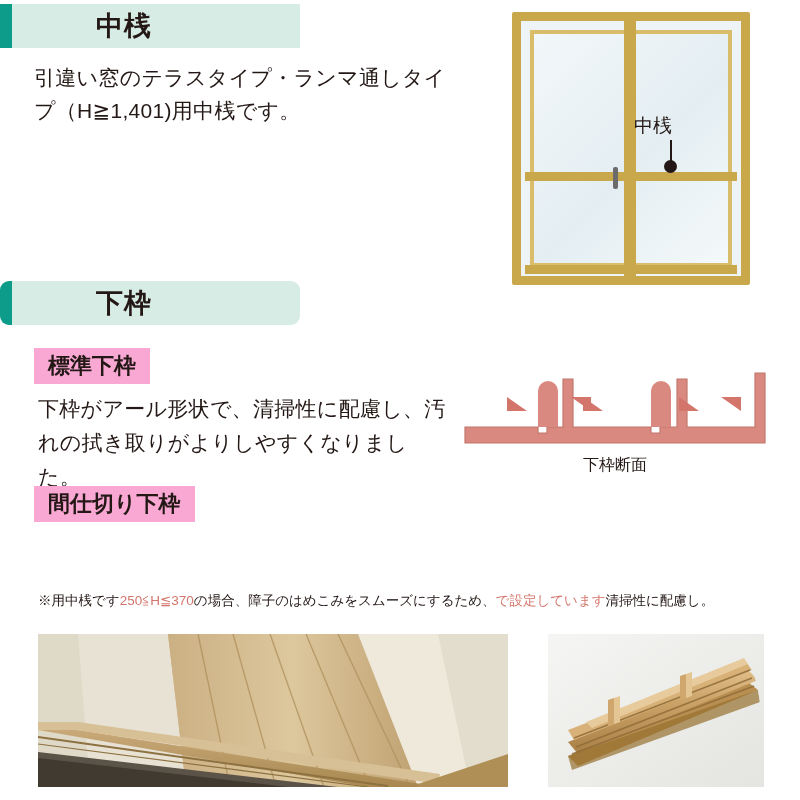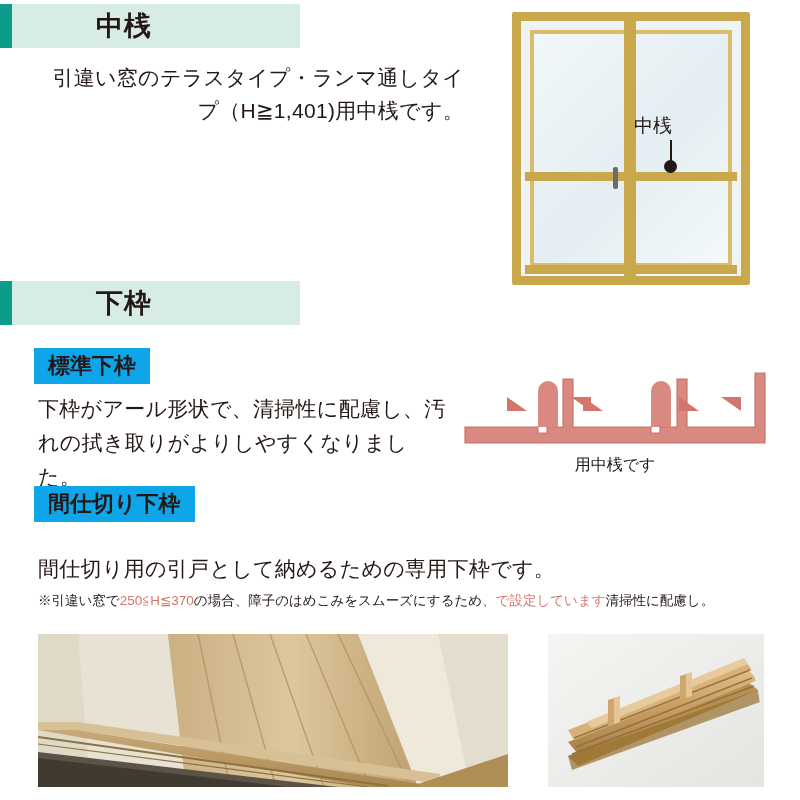--- a/index.html
+++ b/index.html
@@ -40,41 +40,41 @@
 
   #bar-nakazan {
     left: 0;
     top: 4px;
     width: 300px;
   }
   #bar-shitawaku {
     left: 0;
     top: 281px;
     width: 300px;
+    border-radius: 9px;
   }
 
   
   .para {
     position: absolute;
     font-size: 21px;
     line-height: 1.55;
     color: #231815;
     letter-spacing: 0.3px;
   }
   #para-nakazan {
     left: 34px;
     top: 62px;
     width: 430px;
-    text-align: right;
   }
 
   
   .sub-label {
     position: absolute;
-    background: #0ea5e9;
+    background: #f9a8d4;
     font-size: 22px;
     font-weight: bold;
     color: #231815;
     padding: 5px 14px 6px 14px;
     line-height: 1.15;
   }
   #label-hyojun {
     left: 34px;
     top: 348px;
   }
@@ -274,27 +274,26 @@
 
       <g fill="#d4756b">
         <path d="M52,32 L72,46 L52,46 Z"></path>
         <path d="M136,46 L116,32 L136,32 Z" transform="translate(0,0)"></path>
         <path d="M238,32 L258,46 L238,46 Z" transform="translate(-110,0) scale(1,1)"></path>
         <path d="M224,32 L244,46 L224,46 Z"></path>
         <path d="M300,46 L280,32 L300,32 Z" transform="translate(-14,0)"></path>
       </g>
     </svg>
   </div>
-  <div id="sill-caption">用中桟です</div>
+  <div id="sill-caption">下枠断面</div>
 
   <div class="sub-label" id="label-majikiri">間仕切り下枠</div>
-  <div class="para" id="para-majikiri">間仕切り用の引戸として納めるための専用下枠です。</div>
 
   <div class="note">
-    <span>※引違い窓で</span><span class="hl">250≦H≦370</span><span>の場合、障子のはめこみをスムーズにするため、</span><span class="hl">で設定しています</span><span>清掃性に配慮し。</span>
+    <span>※用中桟です</span><span class="hl">250≦H≦370</span><span>の場合、障子のはめこみをスムーズにするため、</span><span class="hl">で設定しています</span><span>清掃性に配慮し。</span>
   </div>
 
   <div id="photo-left">
     <svg width="470" height="153" viewBox="0 0 470 153">
       <defs>
         <linearGradient id="wgrad" x1="0" y1="0" x2="0" y2="1">
           <stop offset="0%" stop-color="#c9a979"></stop>
           <stop offset="100%" stop-color="#a8884f"></stop>
         </linearGradient>
         <linearGradient id="fgrad" x1="0" y1="0" x2="1" y2="0">

